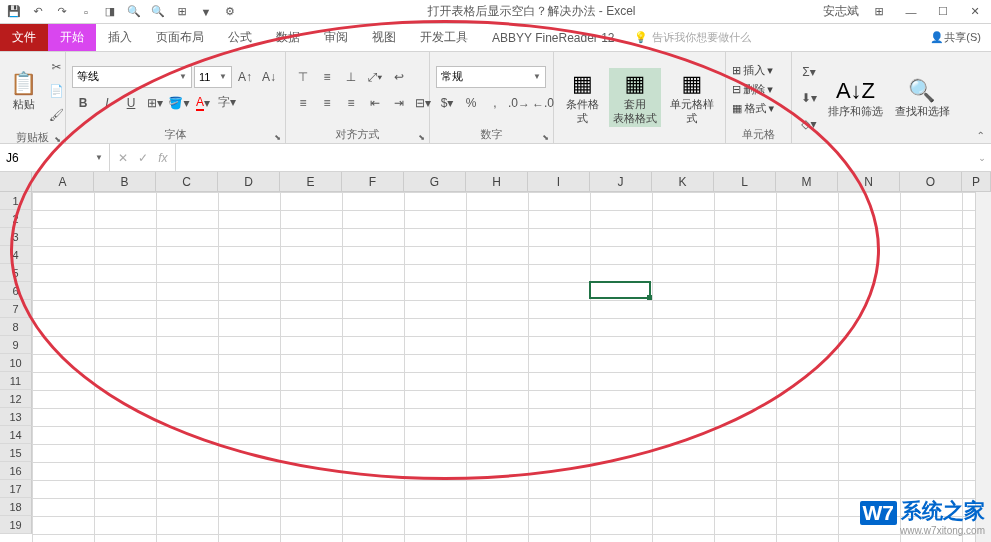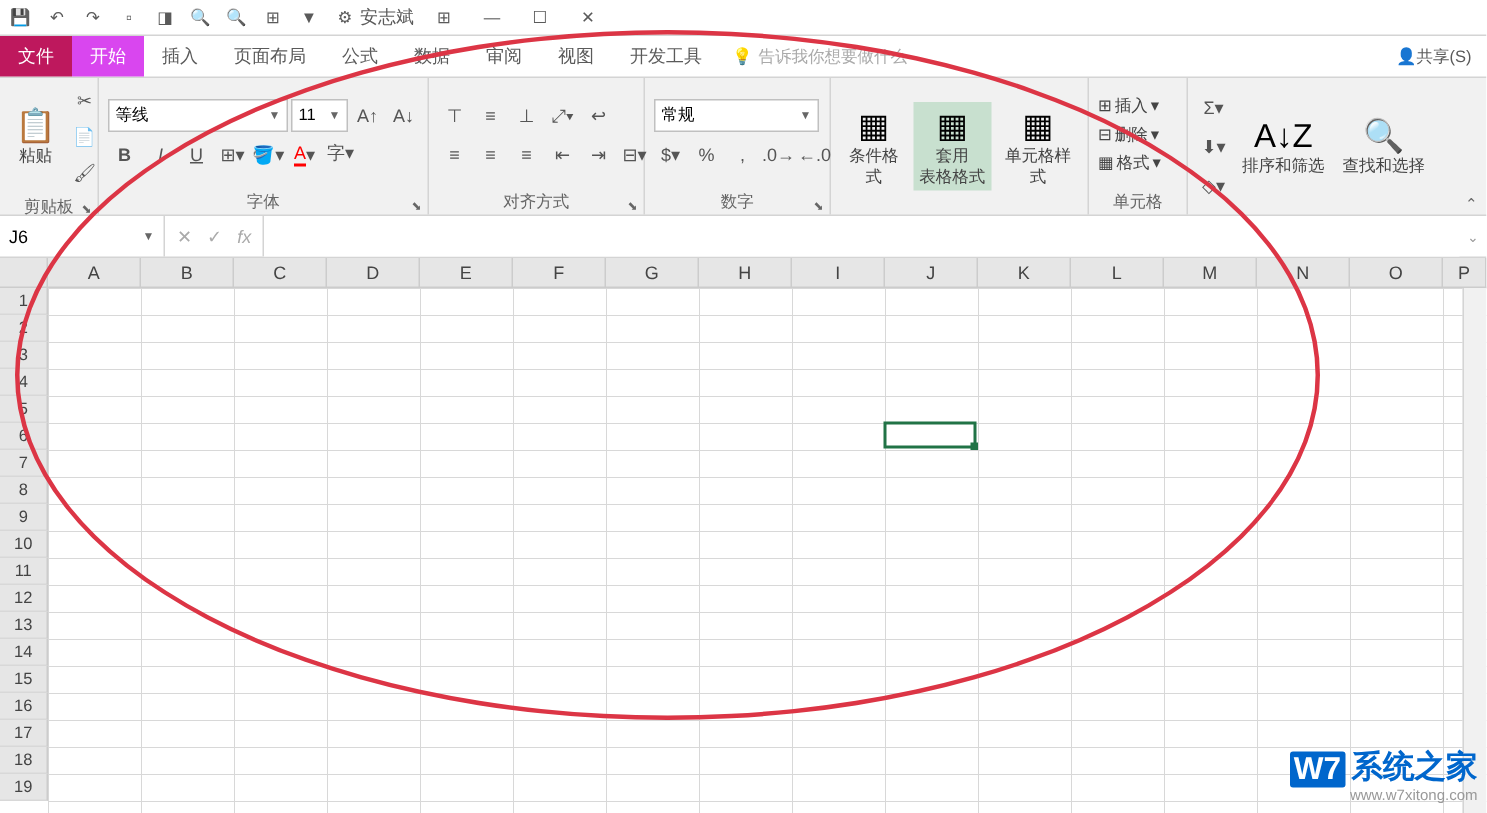--- a/index.html
+++ b/index.html
@@ -7,21 +7,21 @@
     
     .titlebar { height: 24px; background: #fff; display: flex; align-items: center; padding: 0 4px; border-bottom: 1px solid #d4d4d4; }
     .qat { display: flex; gap: 4px; align-items: center; }
     .qat-item { width: 20px; height: 20px; display: flex; align-items: center; justify-content: center; cursor: pointer; color: #5a5a5a; font-size: 11px; }
     .title-center { flex: 1; text-align: center; color: #5a5a5a; font-size: 12px; }
     .title-right { display: flex; gap: 8px; align-items: center; color: #5a5a5a; }
     .win-btn { width: 24px; height: 20px; display: flex; align-items: center; justify-content: center; cursor: pointer; font-size: 11px; }
     
     .ribbon-tabs { height: 28px; background: #fff; display: flex; align-items: stretch; border-bottom: 1px solid #d4d4d4; }
     .tab { padding: 0 12px; display: flex; align-items: center; color: #5a5a5a; cursor: pointer; font-size: 12px; }
-    .tab.file { background: #be185d; color: #fff; }
+    .tab.file { background: #b91c1c; color: #fff; }
     .tab.active { background: #d946ef; color: #fff; }
     .tell-me { flex: 1; display: flex; align-items: center; padding-left: 8px; color: #aaa; font-size: 11px; }
     .tell-me-icon { margin-right: 4px; }
     .share-btn { padding: 0 10px; display: flex; align-items: center; color: #5a5a5a; cursor: pointer; font-size: 11px; }
     
     .ribbon-body { height: 92px; background: #f1f1f1; display: flex; border-bottom: 1px solid #d4d4d4; }
     .group { border-right: 1px solid #d4d4d4; display: flex; flex-direction: column; }
     .group-content { flex: 1; display: flex; align-items: center; padding: 4px 6px; gap: 4px; }
     .group-label { height: 16px; text-align: center; color: #666; font-size: 11px; position: relative; }
     .group-launcher { position: absolute; right: 4px; bottom: 1px; font-size: 8px; color: #666; cursor: pointer; }
@@ -75,39 +75,41 @@
     <span class="qat-item">↶</span>
     <span class="qat-item">↷</span>
     <span class="qat-item">▫</span>
     <span class="qat-item">◨</span>
     <span class="qat-item">🔍</span>
     <span class="qat-item">🔍</span>
     <span class="qat-item">⊞</span>
     <span class="qat-item">▼</span>
     <span class="qat-item">⚙</span>
   </div>
+  <div class="title-center">打开表格后显示空白？解决办法 - Excel</div>
   <div class="title-right">
     <span>安志斌</span>
     <span class="win-btn">⊞</span>
     <span class="win-btn">—</span>
     <span class="win-btn">☐</span>
     <span class="win-btn">✕</span>
   </div>
 </div>
 
 <div class="ribbon-tabs">
   <div class="tab file">文件</div>
   <div class="tab active">开始</div>
   <div class="tab">插入</div>
   <div class="tab">页面布局</div>
   <div class="tab">公式</div>
   <div class="tab">数据</div>
   <div class="tab">审阅</div>
   <div class="tab">视图</div>
   <div class="tab">开发工具</div>
+  <div class="tab">ABBYY FineReader 12</div>
   <div class="tell-me">
     <span class="tell-me-icon">💡</span>
     <span>告诉我你想要做什么</span>
   </div>
   <div class="share-btn">👤 <span>共享(S)</span></div>
 </div>
 
 <div class="ribbon-body">
   <div class="group" style="width:66px">
     <div class="group-content">

